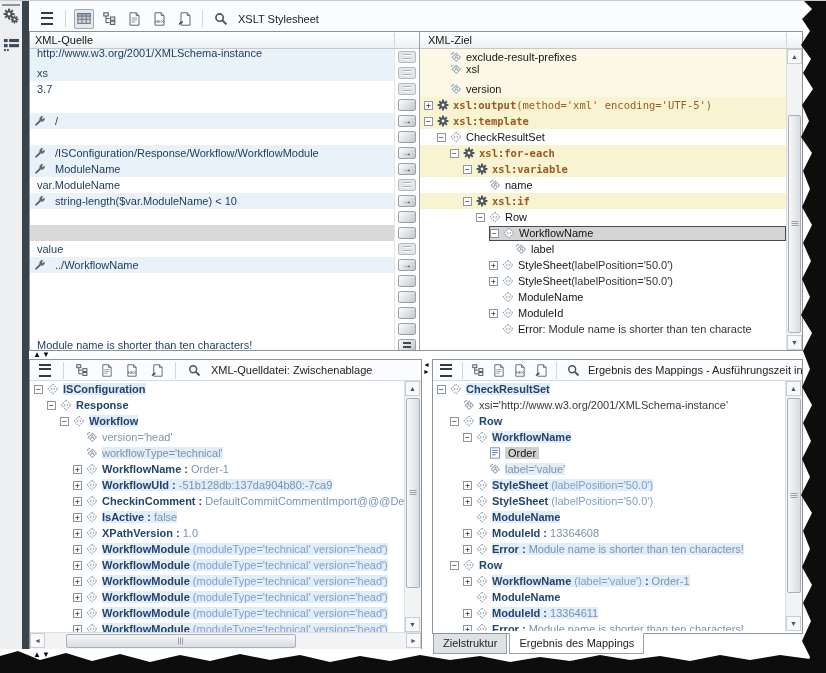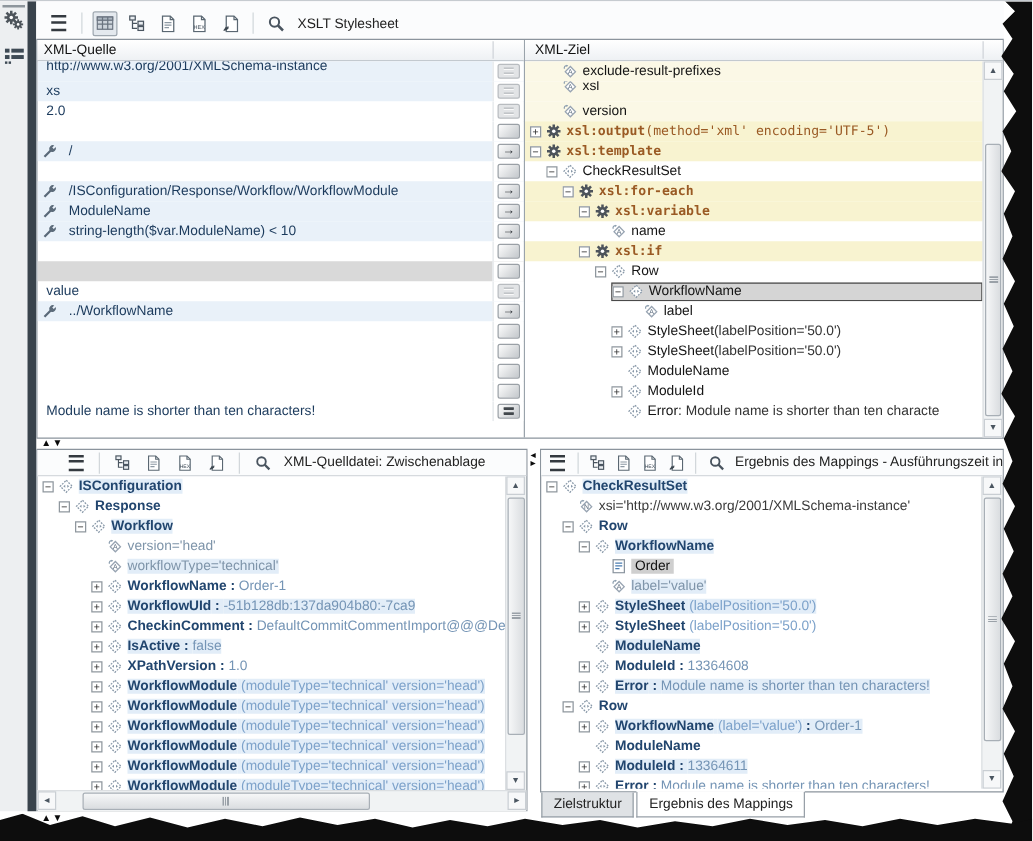--- a/index.html
+++ b/index.html
@@ -252,21 +252,21 @@
               <span class="btncol">
                 <span class="mbtn eq">
                   <i></i>
                   <i></i>
                 </span>
               </span>
             </div>
             <div class="trow">
               <span class="rin">
                 <span style="width:4px"></span>
-                <span class="lx">2.0</span>
+                <span class="lx">3.7</span>
               </span>
               <span class="btncol">
                 <span class="mbtn eq">
                   <i></i>
                   <i></i>
                 </span>
               </span>
             </div>
             <div class="trow">
               <span class="rin">
@@ -316,20 +316,32 @@
               <span class="rin">
                 <span style="width:4px"></span>
                 <svg class="ic">
                   <use href="#i-wrench"></use>
                 </svg>
                 <span style="width:2px"></span>
                 <span class="lx">ModuleName</span>
               </span>
               <span class="btncol">
                 <span class="mbtn arrow">→</span>
+              </span>
+            </div>
+            <div class="trow">
+              <span class="rin">
+                <span style="width:4px"></span>
+                <span class="lx">var.ModuleName</span>
+              </span>
+              <span class="btncol">
+                <span class="mbtn eq">
+                  <i></i>
+                  <i></i>
+                </span>
               </span>
             </div>
             <div class="trow tint">
               <span class="rin">
                 <span style="width:4px"></span>
                 <svg class="ic">
                   <use href="#i-wrench"></use>
                 </svg>
                 <span style="width:2px"></span>
                 <span class="lx">string-length($var.ModuleName) &lt; 10</span>
@@ -631,21 +643,21 @@
             <div class="sbb" style="bottom:0;left:0">▼</div>
           </div>
           </div>
       </div>
     </div>
   </div>
 
   <div class="split-ud" style="left:33px;top:350px">▲▼</div>
 
   <div class="panel" style="left:29px;top:358px;width:393px;height:290px">
-    <div class="toolbar" style="position:relative;width:100%;height:21px;padding-left:21px">
+    <div class="toolbar" style="position:relative;width:100%;height:21px;padding-left:5px">
       <span class="tb-btn">
           <span class="burger"></span>
         </span>
       <span class="tb-sep"></span>
       <span class="tb-btn">
           <svg width="12" height="12">
             <use href="#i-tree"></use>
           </svg>
         </span>
       <span class="tb-btn">

